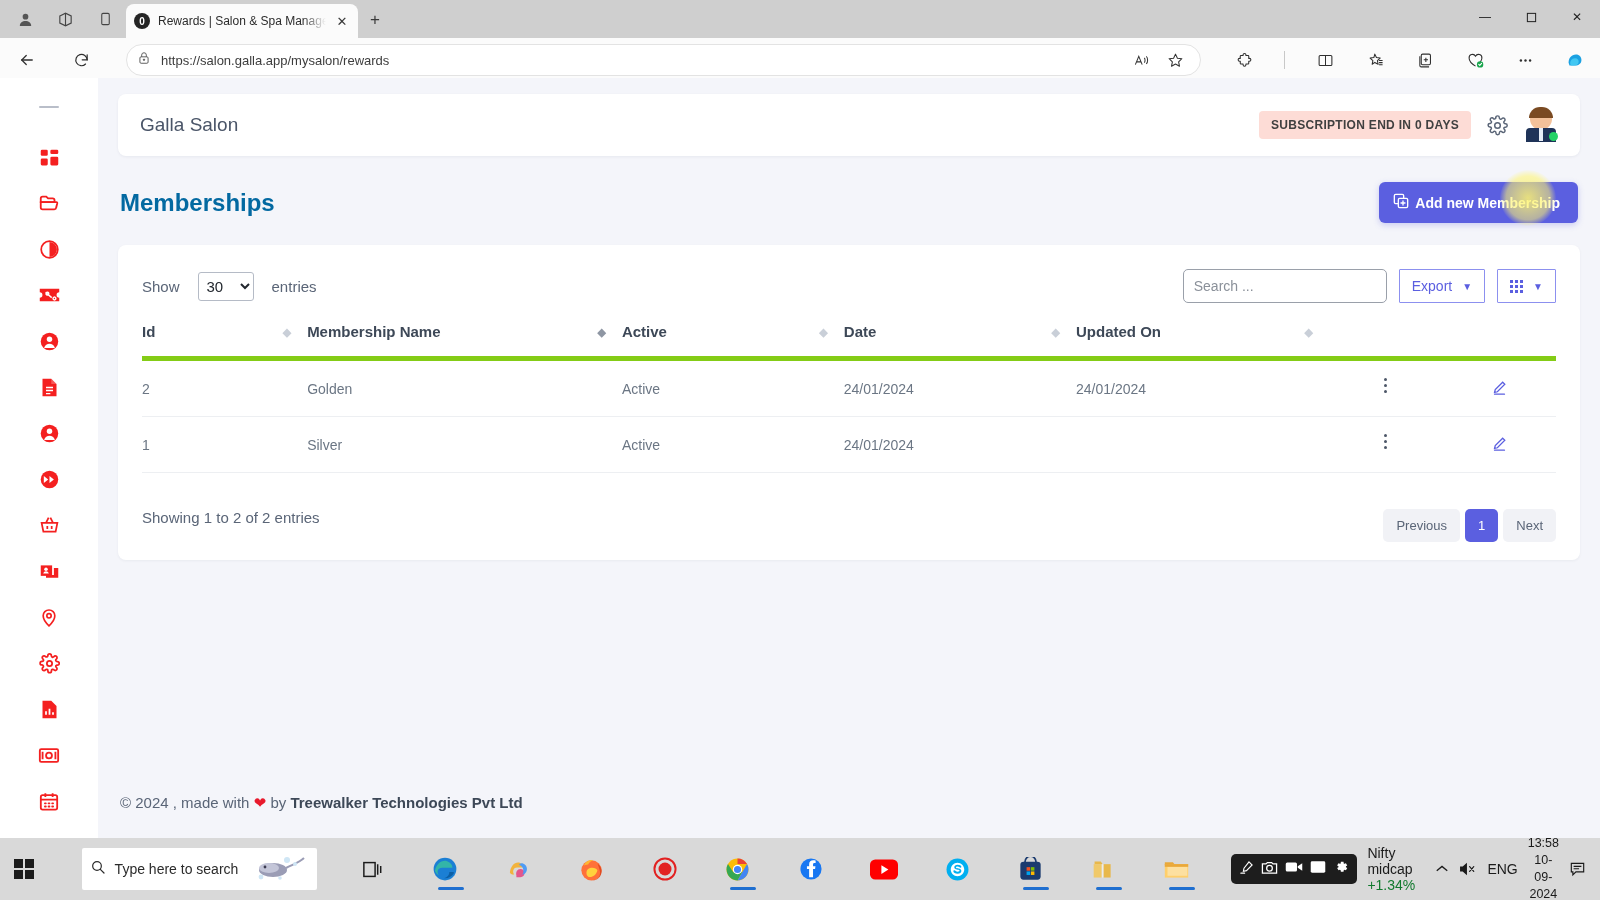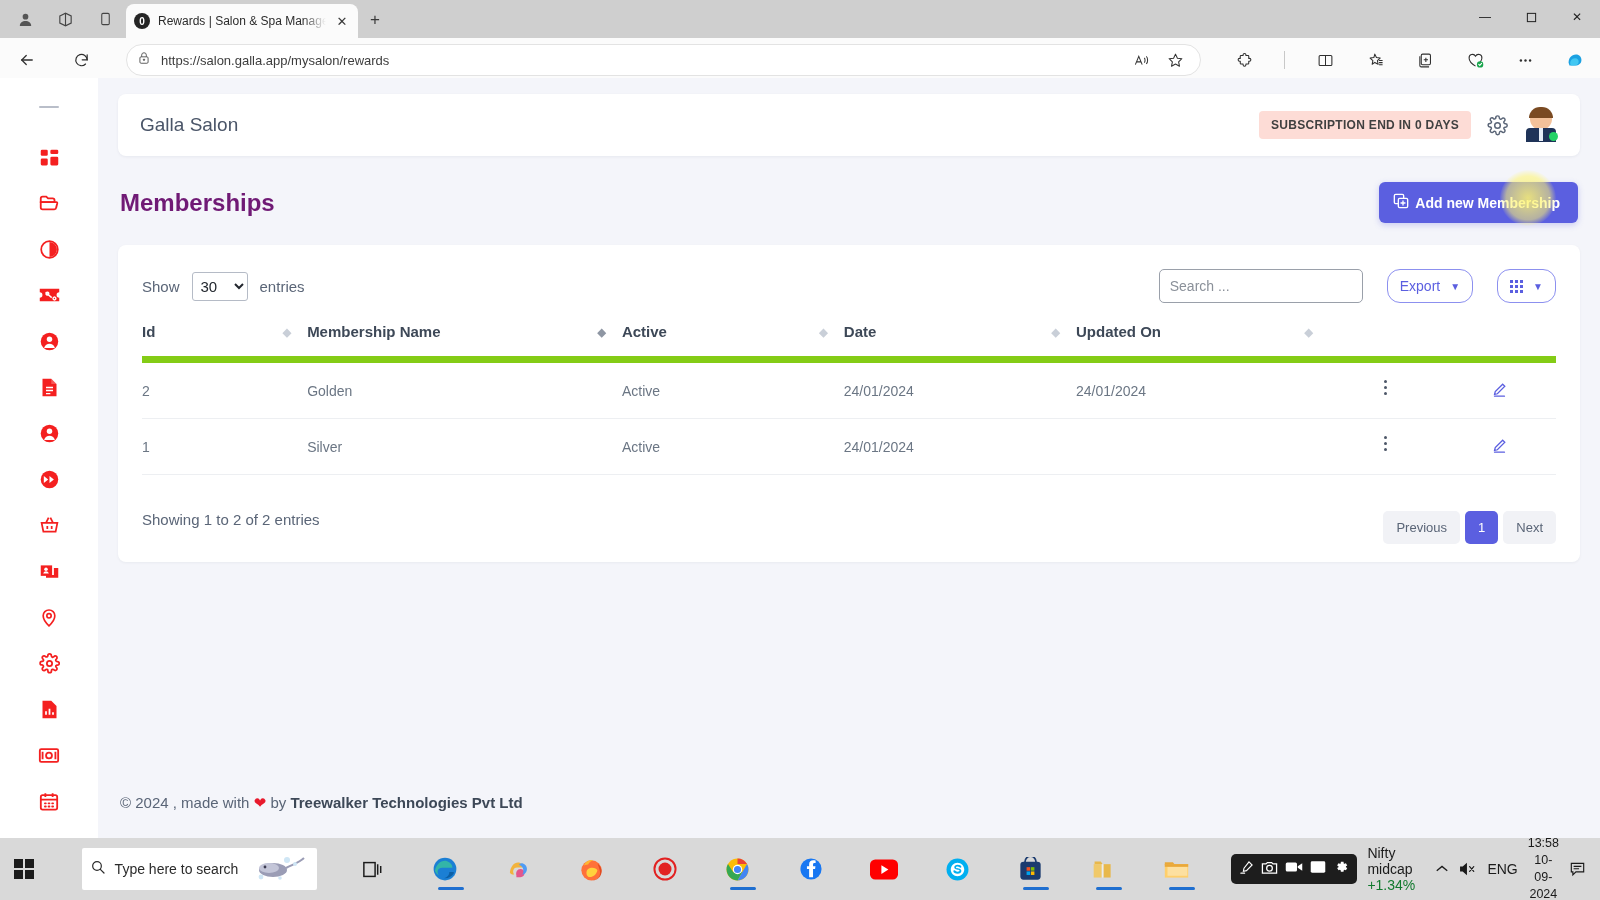--- a/index.html
+++ b/index.html
@@ -80,63 +80,63 @@
   }
   .gear-top { color: #5a6577; display: flex; align-items: center; }
   .avatar { width: 34px; height: 34px; position: relative; }
   .avatar .head { position: absolute; left: 6px; top: 0; width: 22px; height: 22px; border-radius: 50%; background: #f3c19a; }
   .avatar .hair { position: absolute; left: 5px; top: -1px; width: 24px; height: 11px; border-radius: 12px 12px 0 0; background: #7a4a22; }
   .avatar .body { position: absolute; left: 2px; top: 20px; width: 30px; height: 14px; border-radius: 4px 4px 0 0; background: #1f3358; }
   .avatar .tie { position: absolute; left: 15px; top: 20px; width: 4px; height: 13px; background: #e8eef7; }
   .avatar .dot { position: absolute; right: 0px; bottom: 1px; width: 9px; height: 9px; border-radius: 50%; background: #25d366; }
 
   .page-head { display: flex; align-items: center; margin: 26px 2px 0 2px; }
-  .page-title { font-size: 24px; font-weight: bold; color: #701a75; }
+  .page-title { font-size: 24px; font-weight: bold; color: #0369a1; }
   .add-btn {
     margin-left: auto; background: #5b5fe0; color: #fff; border: none;
     font-size: 14px; font-weight: bold; padding: 11px 18px 11px 14px; border-radius: 6px;
     display: flex; align-items: center; gap: 6px; cursor: pointer;
     box-shadow: 0 2px 6px rgba(91,95,224,.28); position: relative;
   }
   .cursor-glow {
     position: absolute; right: 22px; top: -12px; width: 56px; height: 56px; border-radius: 50%;
     background: radial-gradient(circle, rgba(255,245,110,.85) 0%, rgba(255,245,110,.55) 55%, rgba(255,245,110,0) 72%);
     pointer-events: none;
   }
 
   .table-card {
     background: #fff; border-radius: 8px; margin-top: 22px; padding: 24px 24px 18px 24px;
     box-shadow: 0 1px 3px rgba(20,30,60,.05);
   }
   .tbl-controls { display: flex; align-items: center; }
-  .show-entries { display: flex; align-items: center; gap: 12px; font-size: 15px; color: #5a6577; }
+  .show-entries { display: flex; align-items: center; gap: 18px; font-size: 15px; color: #5a6577; }
   .entries-select {
     font-family: "Liberation Sans", sans-serif; font-size: 15px; color: #22272e;
     padding: 4px 4px; border: 1px solid #b5bbc6; border-radius: 3px; background: #fff;
   }
-  .ctl-right { margin-left: auto; display: flex; align-items: center; gap: 24px; }
+  .ctl-right { margin-left: auto; display: flex; align-items: center; gap: 12px; }
   .search-input {
     width: 204px; height: 34px; border: 1px solid #9aa0aa; border-radius: 5px;
     padding: 0 10px; font-size: 14px; color: #333; font-family: "Liberation Sans", sans-serif;
     background: #fff;
   }
   .search-input::placeholder { color: #8a9099; }
   .outline-btn {
-    height: 34px; border: 1px solid #8c90ef; border-radius: 13px; background: #fff; color: #5b5fe0;
+    height: 34px; border: 1px solid #8c90ef; border-radius: 1px; background: #fff; color: #5b5fe0;
     font-size: 14px; padding: 0 12px; display: flex; align-items: center; gap: 10px; cursor: pointer;
     font-family: "Liberation Sans", sans-serif;
   }
   .caret { font-size: 10px; }
   .grid-dots { display: grid; grid-template-columns: repeat(3,3px); grid-template-rows: repeat(3,3px); gap: 2px; }
   .grid-dots i { width: 3px; height: 3px; background: #5b5fe0; display: block; }
 
   table { width: 100%; border-collapse: collapse; margin-top: 20px; }
   thead th {
     text-align: left; font-size: 15px; font-weight: bold; color: #3d4857;
-    padding: 0 0 16px 0; border-bottom: 7px solid #84cc16; position: relative;
+    padding: 0 0 16px 0; border-bottom: 5px solid #84cc16; position: relative;
   }
   .th-inner { display: flex; align-items: center; }
   .sort-ico { margin-left: auto; padding-right: 16px; color: #c9cfd8; font-size: 11px; line-height: 8px; }
   .sort-ico.active { color: #8e96a3; }
   tbody td { font-size: 14px; color: #6b7684; padding: 17px 0; border-bottom: 1px solid #edeff2; }
   tbody tr:last-child td { border-bottom: 1px solid #edeff2; }
   .col-id { width: 160px; }
   .col-name { width: 305px; }
   .col-active { width: 215px; }
   .col-date { width: 225px; }

